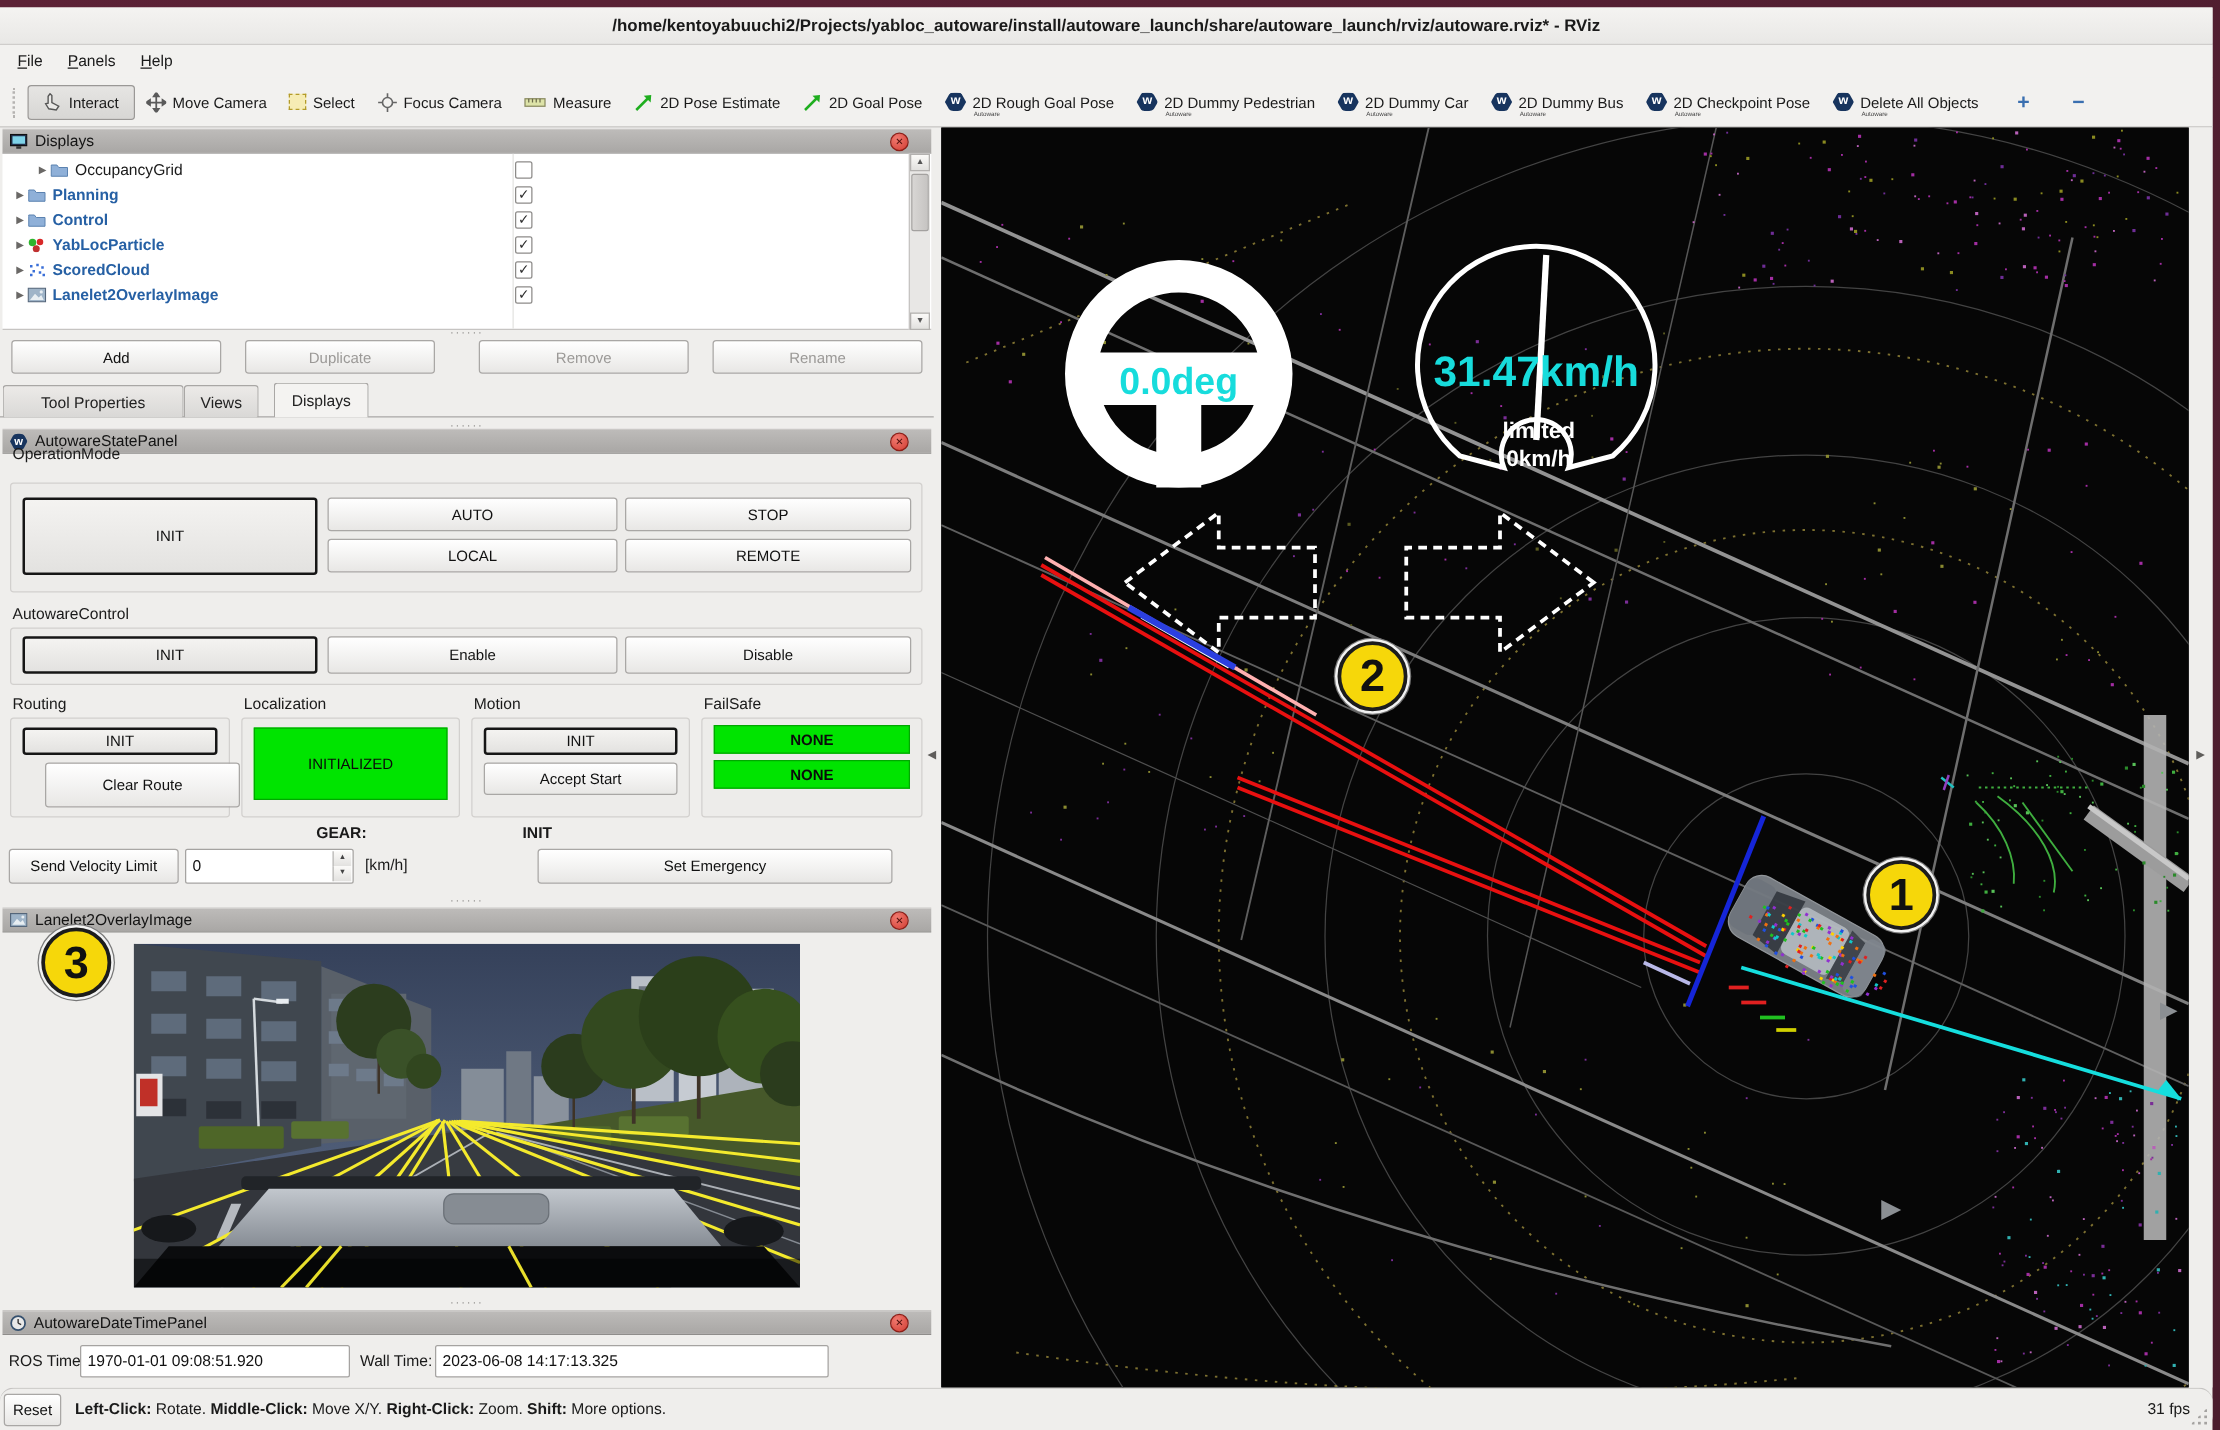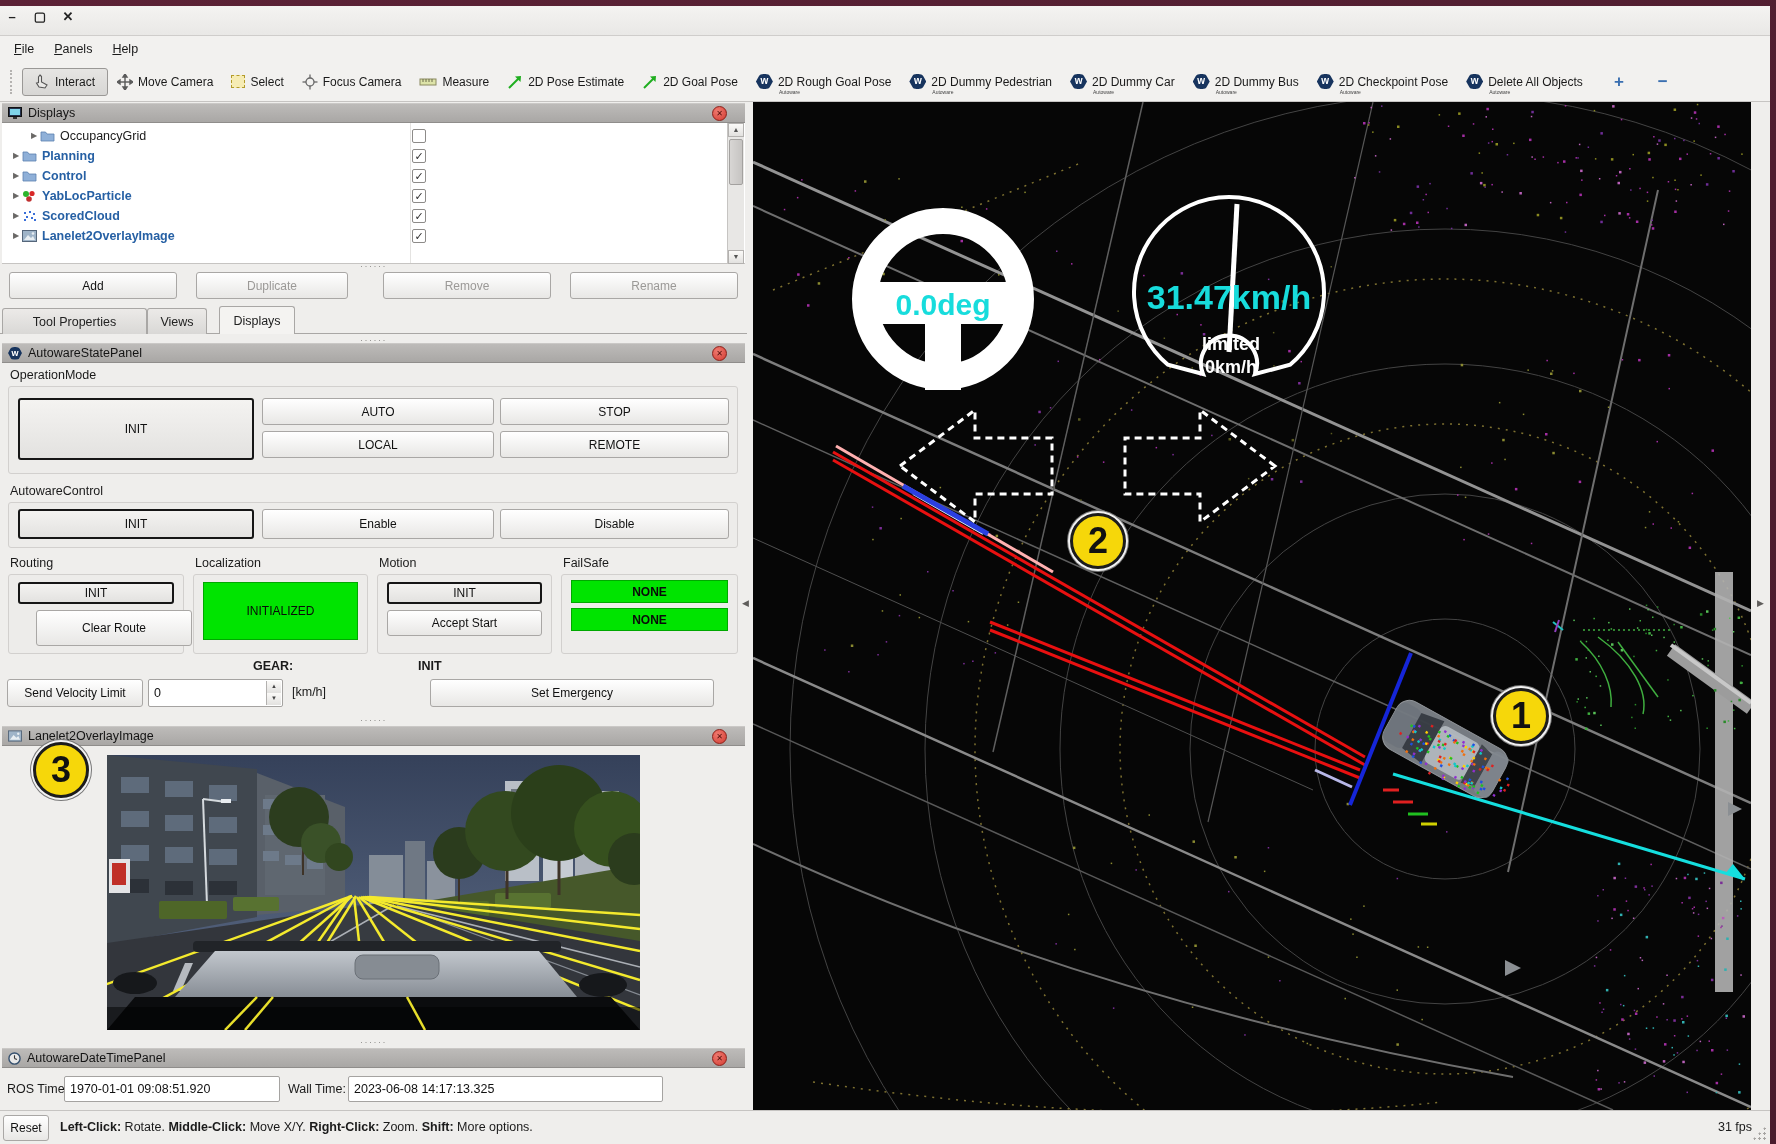--- a/index.html
+++ b/index.html
@@ -51,33 +51,34 @@
   .tab.active { background:#f4f3f1; height:28px; top:306px; z-index:2; }
   .tabline { position:absolute; left:0; top:333px; width:747px; height:1px; background:#a9a7a5; }
 
   
   .sb { background:#e8e7e5; border-left:1px solid #c6c4c2; }
   .sbbtn { position:absolute; left:0; width:16px; height:14px; background:linear-gradient(#fbfaf8,#e2e1df); border:1px solid #b3b1af; font-size:7px; color:#555; text-align:center; line-height:12px; }
   .sbthumb { position:absolute; left:1px; width:14px; background:linear-gradient(90deg,#d8d6d4,#c6c4c2); border:1px solid #a3a19f; border-radius:2px; }
 
   .badge { position:absolute; width:56px; height:56px; border-radius:50%; background:#f6d70a; border:3px solid #1c1c1c; box-shadow:0 0 0 2px #f2f2f2,0 0 0 3px #777; display:flex; align-items:center; justify-content:center; font-size:36px; font-weight:bold; color:#111; z-index:5; }
 
-  .statusbar { left:0; top:1110px; width:1770px; height:34px; background:#efeeec; border-top:1px solid #c6c4c2; font-size:12.5px; color:#1a1a1a; }
+  .statusbar { left:0; top:1110px; width:1770px; height:34px; background:#efeeec; border-top:1px solid #c6c4c2; font-size:12.5px; color:#1a1a1a;border-radius:11px; }
   .grip { position:absolute; right:4px; bottom:4px; width:14px; height:14px; background-image:radial-gradient(#a5a3a1 1.2px, transparent 1.3px); background-size:5px 5px; clip-path:polygon(100% 0,100% 100%,0 100%); }
 
   .spinb { position:absolute; right:1px; width:15px; height:12px; background:linear-gradient(#fbfaf8,#e2e1df); border-left:1px solid #b3b1af; font-size:6px; color:#444; text-align:center; line-height:11px; }
   .splitarrow { position:absolute; font-size:9px; color:#5f5d5b; z-index:4; }
 </style>
 </head>
 <body>
 
 <div id="page">
   <div class="abs win-bg"></div>
 
   <div class="abs titlebar">
+    <span>/home/kentoyabuuchi2/Projects/yabloc_autoware/install/autoware_launch/share/autoware_launch/rviz/autoware.rviz* - RViz</span>
     <div class="winbtns">
       <span class="winbtn">–</span>
       <span class="winbtn">▢</span>
       <span class="winbtn">✕</span>
     </div>
   </div>
 
   <div class="abs menubar">
     <span class="menuitem"><u>F</u><span>ile</span></span>
     <span class="menuitem"><u>P</u><span>anels</span></span>
@@ -270,21 +271,21 @@
   <div class="tab" style="left:147px; top:308px; width:60px;">Views</div>
   <div class="tab active" style="left:219px; width:76px;">Displays</div>
   <div class="abs dots" style="left:0; top:337px; width:747px;">······</div>
 
   <div class="abs hdr" style="left:2px; top:343px; width:743px; height:20px;">
     <span class="aw-logo" style="width:14px;height:13px;font-size:9px;line-height:12px;">w</span>
     <span>AutowareStatePanel</span>
     <span class="closebtn" style="top:2px;">✕</span>
   </div>
 
-  <div class="abs seclabel" style="left:10px; top:368px;">OperationMode</div>
+  <div class="abs seclabel" style="left:10px; top:356px;">OperationMode</div>
   <div class="abs grp" style="left:8px; top:386px; width:730px; height:88px;"></div>
   <div class="abs btn darkb" style="left:18px; top:398px; width:236px; height:62px;">INIT</div>
   <div class="abs btn" style="left:262px; top:398px; width:232px; height:27px;">AUTO</div>
   <div class="abs btn" style="left:500px; top:398px; width:229px; height:27px;">STOP</div>
   <div class="abs btn" style="left:262px; top:431px; width:232px; height:27px;">LOCAL</div>
   <div class="abs btn" style="left:500px; top:431px; width:229px; height:27px;">REMOTE</div>
 
   <div class="abs seclabel" style="left:10px; top:484px;">AutowareControl</div>
   <div class="abs grp" style="left:8px; top:502px; width:730px; height:46px;"></div>
   <div class="abs btn darkb" style="left:18px; top:509px; width:236px; height:30px;">INIT</div>

